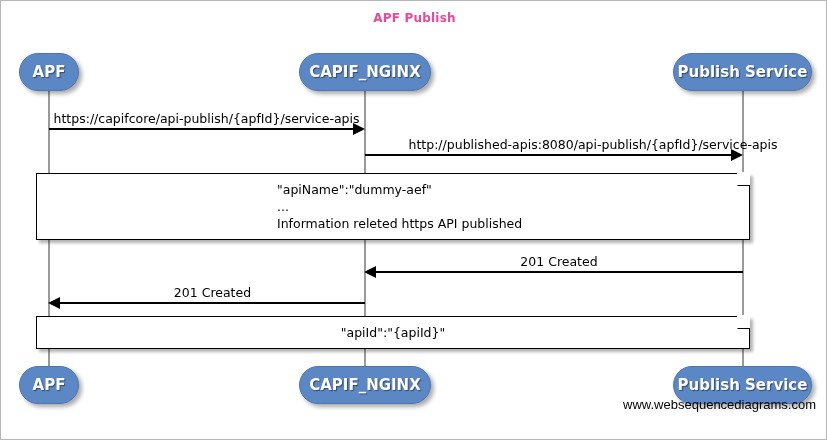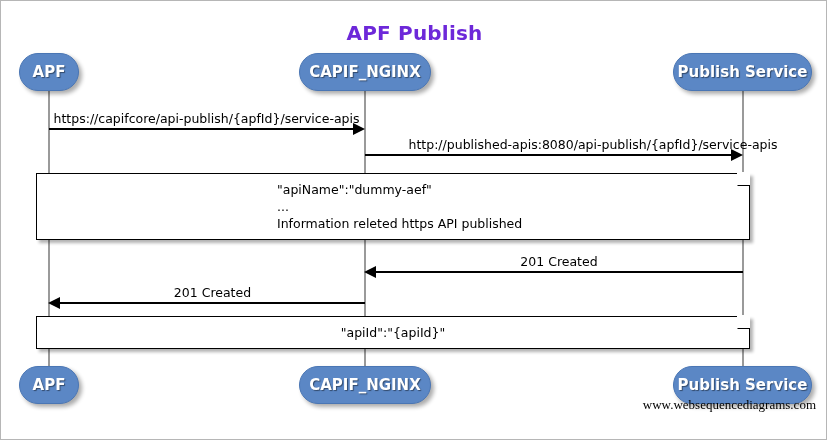--- a/index.html
+++ b/index.html
@@ -17,26 +17,26 @@
     background: #ffffff;
     overflow: hidden;
     box-sizing: border-box;
     border: 1px solid #b6b6b6;
   }
 
   
   .title {
     position: absolute;
     left: 0;
-    top: 20px;
+    top: 10px;
     width: 827px;
     text-align: center;
-    font-size: 20px;
+    font-size: 12px;
     font-weight: bold;
-    color: #6d28d9;
+    color: #ec4899;
     letter-spacing: 0.2px;
   }
 
   
   .lifeline {
     position: absolute;
     width: 2px;
     background: #9a9a9a;
   }
 
@@ -140,21 +140,21 @@
     text-align: center;
   }
 
   
   .footer {
     position: absolute;
     right: 10px;
     top: 396px;
     font-size: 13px;
     color: #000000;
-    font-family: Liberation Serif, serif;
+    font-family: Liberation Sans, sans-serif;
     white-space: nowrap;
     margin-left: 31px;
   }
 </style>
 </head>
 <body>
 
 <div id="diagram">
 
   <div class="title">APF Publish</div>

